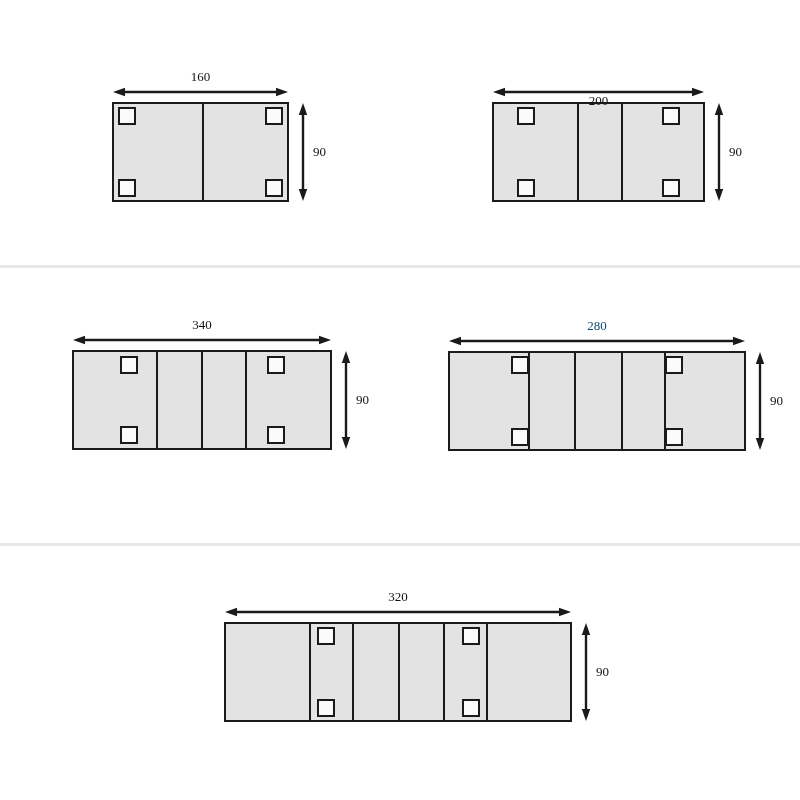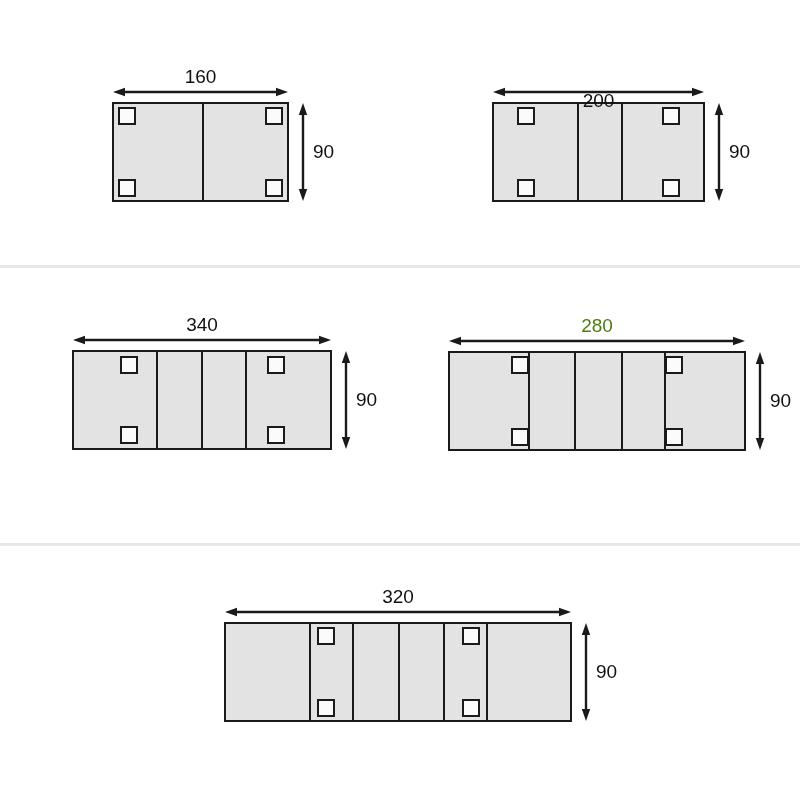--- a/index.html
+++ b/index.html
@@ -36,23 +36,24 @@
   .leg {
     position: absolute;
     box-sizing: border-box;
     width: 18px;
     height: 18px;
     border-style: solid;
     border-width: 2px;
   }
   .dim-label {
     position: absolute;
-    font-size: 19px;
+    font-size: 13px;
     line-height: 22px;
     height: 22px;
+    font-family: Liberation Serif, serif;
   }
   .dim-label.w {
     text-align: center;
   }
   svg.arrow {
     position: absolute;
     display: block;
   }
 </style>
 </head>
@@ -125,21 +126,21 @@
     <div class="divider-v" style="left: 664px; top: 351px; height: 100px; background: rgb(26, 26, 26);"></div>
     <div class="leg" style="left: 511px; top: 356px; background: rgb(251, 251, 251); border-color: rgb(26, 26, 26);"></div>
     <div class="leg" style="left: 665px; top: 356px; background: rgb(251, 251, 251); border-color: rgb(26, 26, 26);"></div>
     <div class="leg" style="left: 511px; top: 428px; background: rgb(251, 251, 251); border-color: rgb(26, 26, 26);"></div>
     <div class="leg" style="left: 665px; top: 428px; background: rgb(251, 251, 251); border-color: rgb(26, 26, 26);"></div>
     <svg width="298" height="14" class="arrow" style="left: 448px; top: 334px;">
       <line x1="11" y1="7" x2="287" y2="7" stroke="#1a1a1a" stroke-width="2.4"></line>
       <polygon points="1,7 13,2.8 13,11.2" fill="#1a1a1a"></polygon>
       <polygon points="297,7 285,2.8 285,11.2" fill="#1a1a1a"></polygon>
     </svg>
-    <div class="dim-label w" style="left: 448px; width: 298px; top: 315px; color: #4d7c0f;">280</div>
+    <div class="dim-label w" style="left: 448px; width: 298px; top: 315px; color: #0c4a6e;">280</div>
     <svg width="14" height="100" class="arrow" style="left: 753px; top: 351px;">
       <line x1="7" y1="11" x2="7" y2="89" stroke="#1a1a1a" stroke-width="2.4"></line>
       <polygon points="7,1 2.8,13 11.2,13" fill="#1a1a1a"></polygon>
       <polygon points="7,99 2.8,87 11.2,87" fill="#1a1a1a"></polygon>
     </svg>
     <div class="dim-label" style="left: 770px; top: 390px; color: rgb(17, 17, 17);">90</div>
     <div class="table-top" style="left: 224px; top: 622px; width: 348px; height: 100px; background: rgb(227, 227, 227); border-color: rgb(26, 26, 26);"></div>
     <div class="divider-v" style="left: 309px; top: 622px; height: 100px; background: rgb(26, 26, 26);"></div>
     <div class="divider-v" style="left: 352px; top: 622px; height: 100px; background: rgb(26, 26, 26);"></div>
     <div class="divider-v" style="left: 398px; top: 622px; height: 100px; background: rgb(26, 26, 26);"></div>

